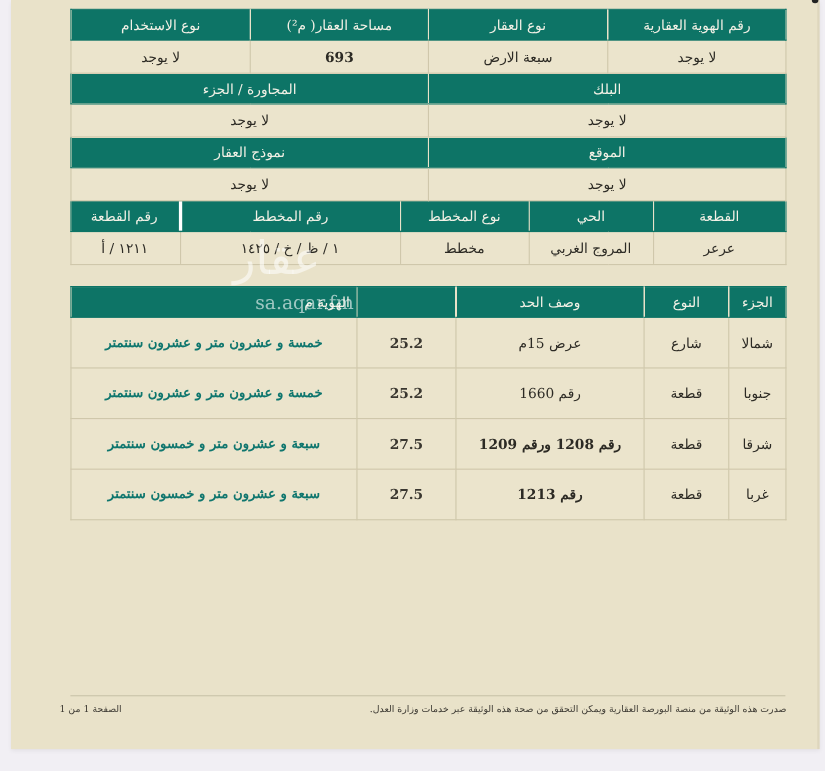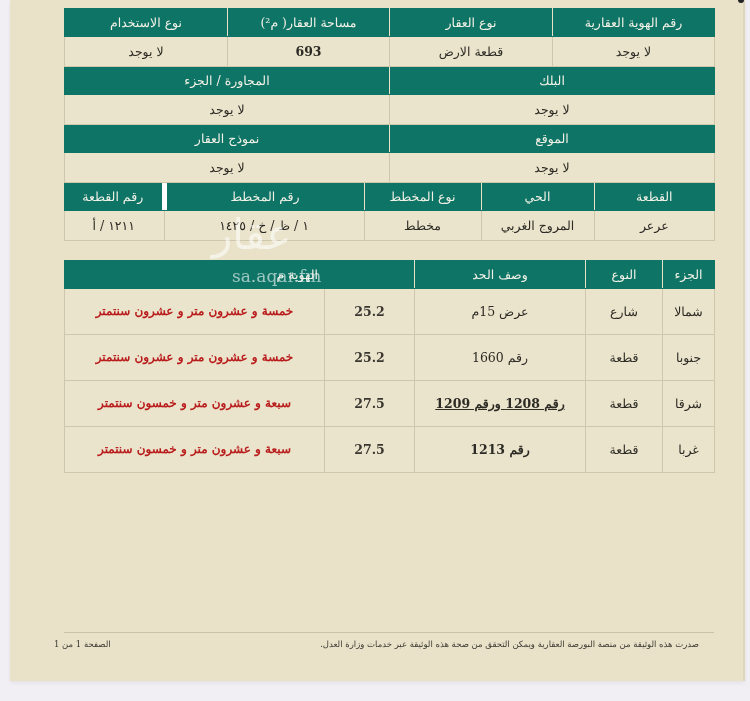--- a/index.html
+++ b/index.html
@@ -30,40 +30,40 @@
     table.grid td.h:last-child { border-left-color:#0d7466; }
     table.grid td.v { background:#ebe4cc; }
 
     #t1 { top:8px; width:650px; }
     #t1 tr.hr { height:28px; }
     #t1 tr.vr { height:30px; }
 
     #t2 { top:260px; width:650px; }
     #t2 tr.hr { height:28px; }
     #t2 tr.vr { height:46px; }
-    #t2 td.words { white-space:normal; line-height:15px; font-weight:bold; font-size:12px; color:#b91c1c; }
+    #t2 td.words { white-space:normal; line-height:15px; font-weight:bold; font-size:12px; color:#0f766e; }
     #t2 td.num { font-weight:bold; font-size:12.5px; color:#3a3730; }
     #t2 td.len-head { text-align:right; padding-right:6px; }
 
     .watermark-logo {
       position:absolute; left:202px; top:212px; width:120px; height:46px;
       color:rgba(255,255,255,0.55); font-size:42px; font-family:"DejaVu Sans", sans-serif;
       letter-spacing:-2px; line-height:46px; pointer-events:none;
     }
     .watermark-url {
       position:absolute; left:222px; top:266px; color:rgba(255,255,255,0.6);
       font-size:17px; font-family:"DejaVu Serif", serif; pointer-events:none; direction:ltr;
     }
 
     .footer-rule { position:absolute; left:54px; top:632px; width:650px; height:1px; background:#c9c2a8; }
     .footer-text {
       position:absolute; top:639px; font-size:8.5px; color:#3d3a33; direction:rtl;
     }
     .footer-left { left:44px; }
-    .footer-right { right:46px; }
+    .footer-right { right:30px; }
   </style>
 </head>
 <body>
 
 <div class="page">
   <div class="page-right-edge"></div>
   <div class="doc-dot"></div>
 
   <table class="grid" id="t1">
     <colgroup>
@@ -74,21 +74,21 @@
     </colgroup>
     <tbody>
         <tr class="hr">
       <td class="h">رقم الهوية العقارية</td>
       <td class="h">نوع العقار</td>
       <td class="h">مساحة العقار( م²)</td>
       <td class="h">نوع الاستخدام</td>
     </tr>
     <tr class="vr">
       <td class="v">لا يوجد</td>
-      <td class="v">قطعة الارض</td>
+      <td class="v">سبعة الارض</td>
       <td class="v" style="font-weight:bold;">693</td>
       <td class="v">لا يوجد</td>
     </tr>
     <tr class="hr">
       <td class="h" colspan="2">البلك</td>
       <td class="h" colspan="2">المجاورة / الجزء</td>
     </tr>
     <tr class="vr">
       <td class="v" colspan="2">لا يوجد</td>
       <td class="v" colspan="2">لا يوجد</td>
@@ -109,21 +109,21 @@
                 <col style="width:113px">
                 <col style="width:117px">
                 <col style="width:200px">
                 <col style="width:100px">
               </colgroup>
           <tbody>
                 <tr style="height:27px;">
             <td class="h" style="border:none;border-left:1px solid #e9e2c9;">القطعة</td>
             <td class="h" style="border:none;border-left:1px solid #e9e2c9;">الحي</td>
             <td class="h" style="border:none;border-left:1px solid #e9e2c9;">نوع المخطط</td>
-            <td class="h" style="border:none;border-left:5px solid #ffffff;margin-top:31px;">رقم المخطط</td>
+            <td class="h" style="border:none;border-left:3px solid #ffffff;margin-top:31px;">رقم المخطط</td>
             <td class="h" style="border:none;">رقم القطعة</td>
           </tr>
         </tbody>
             </table>
       </td>
     </tr>
     <tr class="vr">
       <td class="v" colspan="4" style="padding:0;">
         <table style="width:100%;border-collapse:collapse;table-layout:fixed;direction:rtl;">
           <colgroup>
@@ -174,21 +174,21 @@
     <tr class="vr">
       <td class="v">جنوبا</td>
       <td class="v">قطعة</td>
       <td class="v">رقم 1660</td>
       <td class="v num">25.2</td>
       <td class="v words">خمسة و عشرون متر و عشرون سنتمتر</td>
     </tr>
     <tr class="vr">
       <td class="v">شرقا</td>
       <td class="v">قطعة</td>
-      <td class="v" style="font-weight:bold;text-decoration:underline;">رقم 1208 ورقم 1209</td>
+      <td class="v" style="font-weight:bold;">رقم 1208 ورقم 1209</td>
       <td class="v num">27.5</td>
       <td class="v words">سبعة و عشرون متر و خمسون سنتمتر</td>
     </tr>
     <tr class="vr">
       <td class="v">غربا</td>
       <td class="v">قطعة</td>
       <td class="v" style="font-weight:bold;">رقم 1213</td>
       <td class="v num">27.5</td>
       <td class="v words">سبعة و عشرون متر و خمسون سنتمتر</td>
     </tr>

